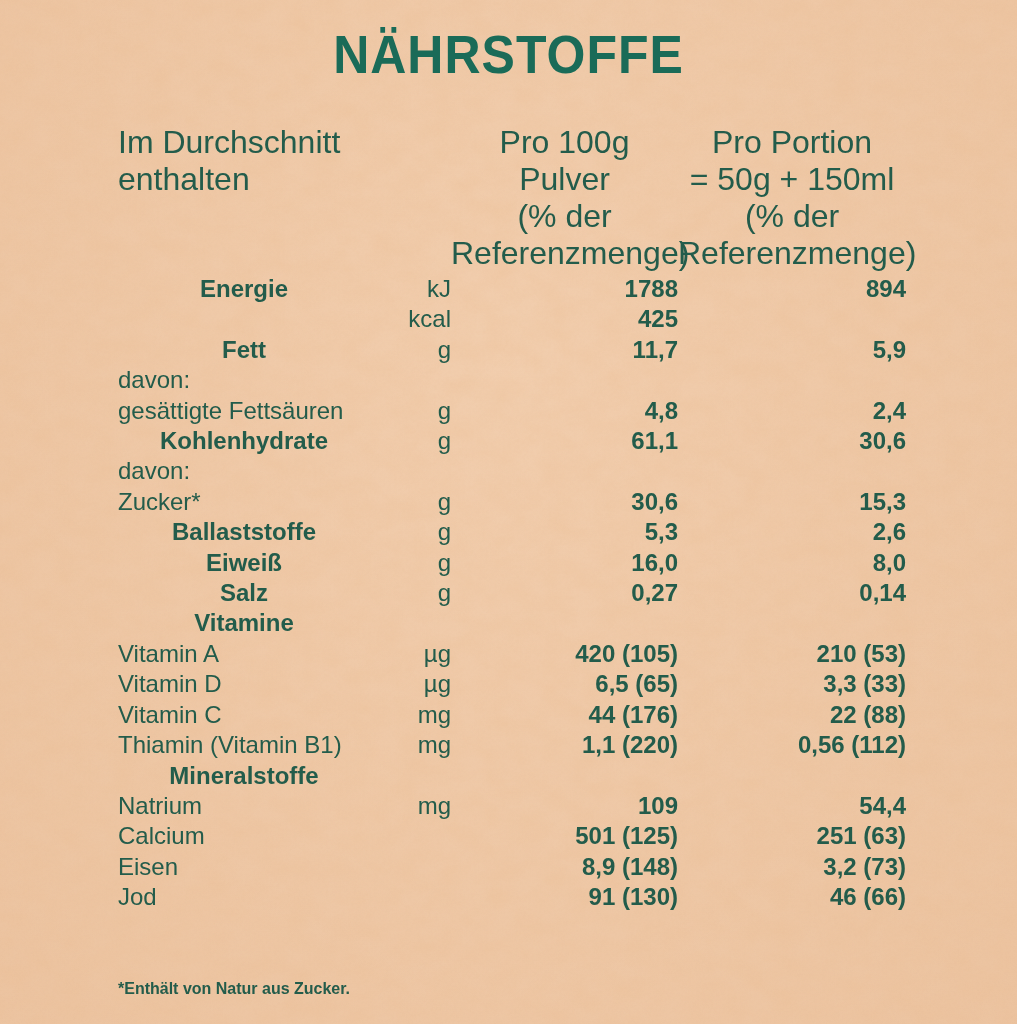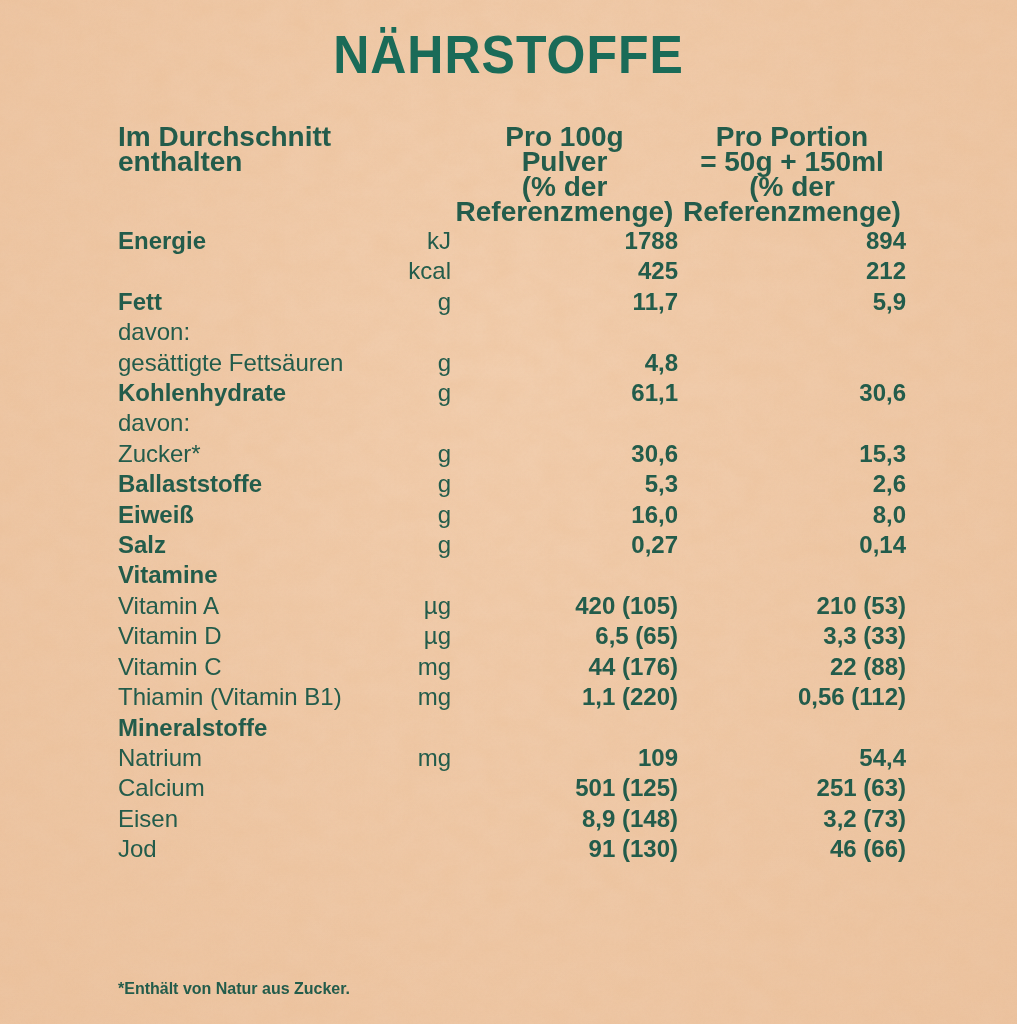--- a/index.html
+++ b/index.html
@@ -17,25 +17,25 @@
   .title {
     position:absolute; top:26px; left:0; right:0;
     text-align:center;
     font-size:50px; font-weight:bold;
     letter-spacing:1px;
     color:#1a6b58;
     transform:scaleY(1.06);
   }
   .table { position:absolute; left:118px; top:124px; width:788px; }
   .hdr, .row { display:grid; grid-template-columns:252px 81px 227px 228px; }
-  .hdr { font-weight:bold; font-size:28px; line-height:25px; }
+  .hdr { font-weight:normal; font-size:32px; line-height:37px; }
   .hdr .h-right { text-align:center; white-space:pre-line; }
   .rows { margin-top:2px; }
   .row { font-size:24px; line-height:30.4px; }
-  .row.bold .c-label { font-weight:bold; }
+  .row.bold .c-label { font-weight:bold;text-align:center; }
   .c-unit, .c-100, .c-port { text-align:right; }
   .c-100, .c-port { font-weight:bold; }
   .footnote {
     position:absolute; left:118px; top:980px;
     font-size:16px; font-weight:bold;
   }
 </style>
 </head>
 <body>
 
@@ -75,41 +75,41 @@
     <div class="c-label">Energie</div>
     <div class="c-unit">kJ</div>
     <div class="c-100">1788</div>
     <div class="c-port">894</div>
   </div>
 
   <div class="row">
     <div class="c-label"></div>
     <div class="c-unit">kcal</div>
     <div class="c-100">425</div>
-    <div class="c-port">212</div>
   </div>
 
   <div class="row bold">
     <div class="c-label">Fett</div>
     <div class="c-unit">g</div>
     <div class="c-100">11,7</div>
     <div class="c-port">5,9</div>
   </div>
 
   <div class="row">
     <div class="c-label">davon:</div>
     <div class="c-unit"></div>
     <div class="c-100"></div>
     <div class="c-port"></div>
   </div>
 
   <div class="row">
     <div class="c-label">gesättigte Fettsäuren</div>
     <div class="c-unit">g</div>
     <div class="c-100">4,8</div>
+    <div class="c-port">2,4</div>
   </div>
 
   <div class="row bold">
     <div class="c-label">Kohlenhydrate</div>
     <div class="c-unit">g</div>
     <div class="c-100">61,1</div>
     <div class="c-port">30,6</div>
   </div>
 
   <div class="row">

